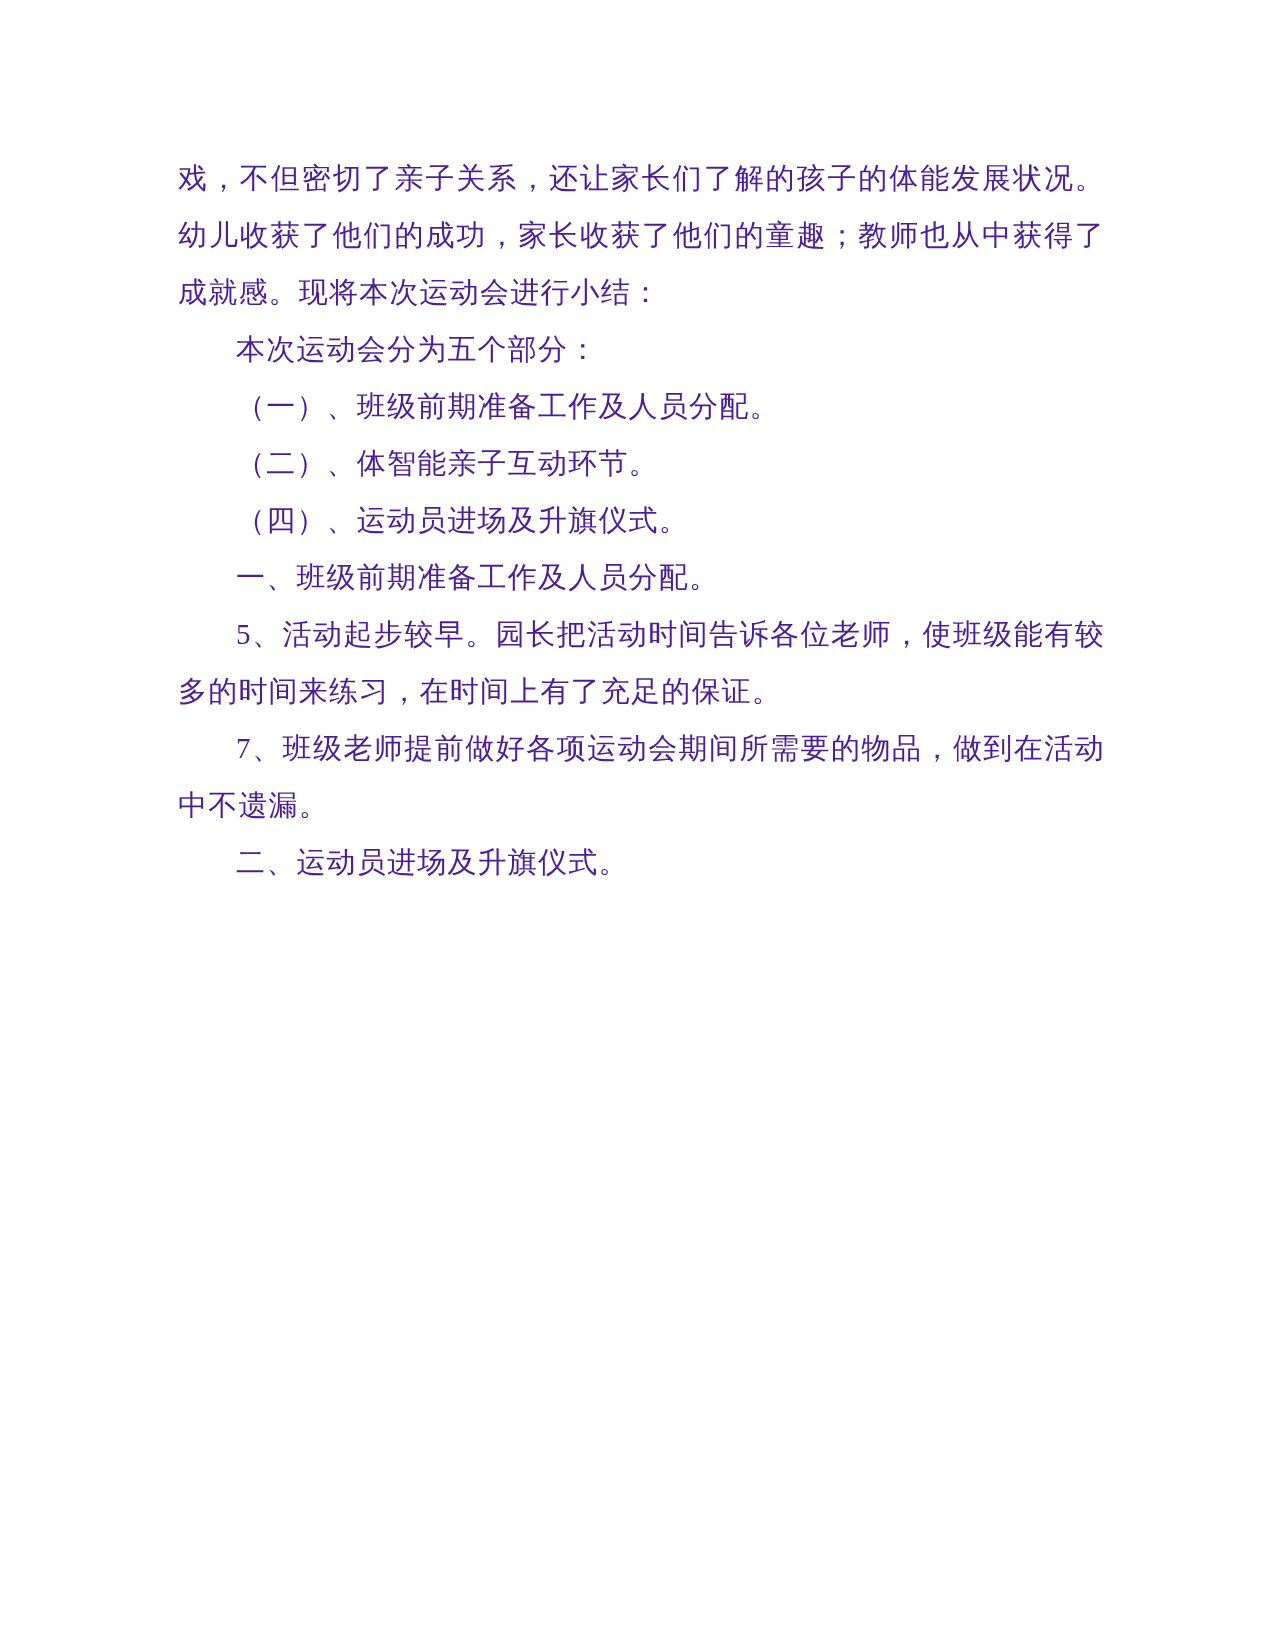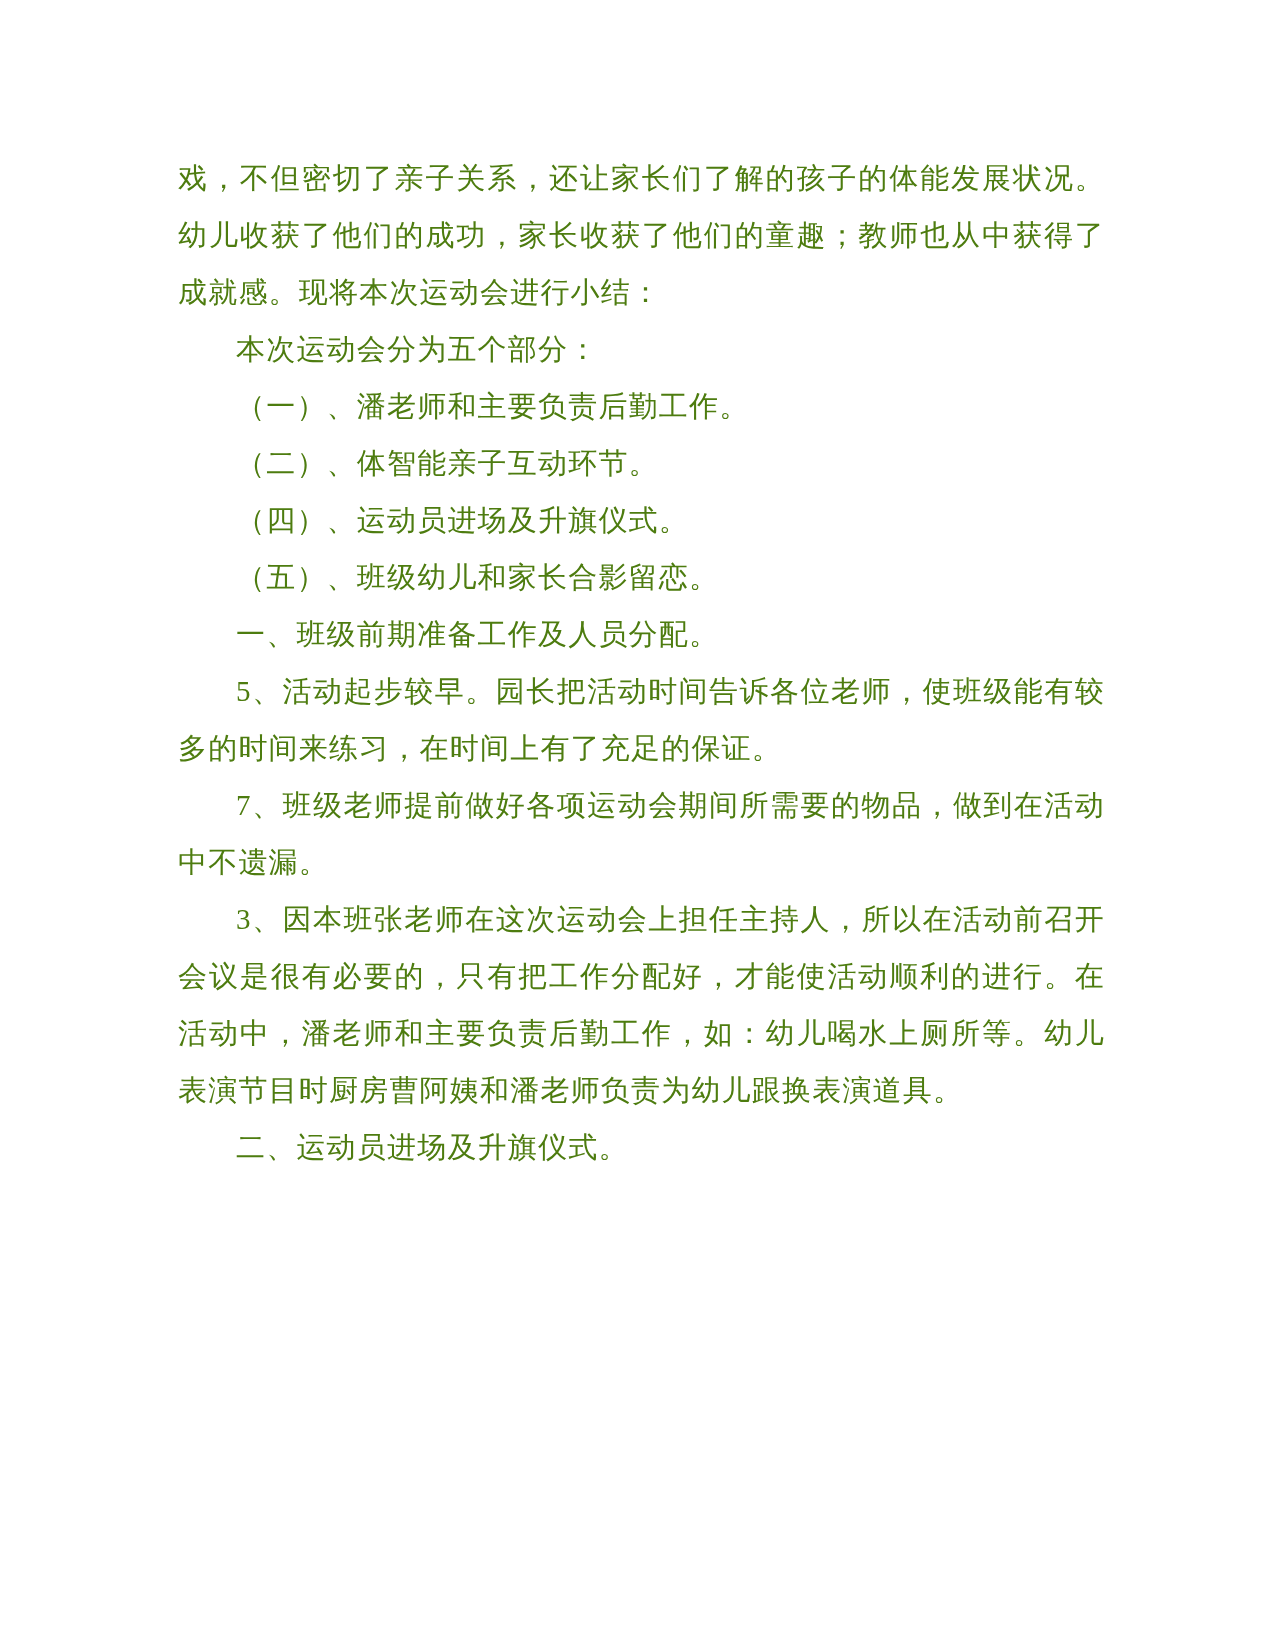--- a/index.html
+++ b/index.html
@@ -19,21 +19,21 @@
     box-sizing: border-box;
     width: 1275px;
     height: 1650px;
     padding: 150px 170px 0 178px;
     background: #ffffff;
   }
   .doc-body {
     font-size: 29px;
     line-height: 57px;
     letter-spacing: 1.2px;
-    color: #4d7c0f;
+    color: #4c1d95;
     text-align: justify;
     text-justify: inter-character;
   }
   p {
     margin: 0;
     padding: 0;
   }
   .indent {
     text-indent: 2em;
   }
@@ -41,23 +41,21 @@
     text-indent: 0;
   }
 </style>
 </head>
 <body>
 
 <div class="page">
   <div class="doc-body">
     <p class="noindent">戏，不但密切了亲子关系，还让家长们了解的孩子的体能发展状况。幼儿收获了他们的成功，家长收获了他们的童趣；教师也从中获得了成就感。现将本次运动会进行小结：</p>
     <p class="indent">本次运动会分为五个部分：</p>
-    <p class="indent">（一）、潘老师和主要负责后勤工作。</p>
+    <p class="indent">（一）、班级前期准备工作及人员分配。</p>
     <p class="indent">（二）、体智能亲子互动环节。</p>
     <p class="indent">（四）、运动员进场及升旗仪式。</p>
-    <p class="indent">（五）、班级幼儿和家长合影留恋。</p>
     <p class="indent">一、班级前期准备工作及人员分配。</p>
     <p class="indent">5、活动起步较早。园长把活动时间告诉各位老师，使班级能有较多的时间来练习，在时间上有了充足的保证。</p>
     <p class="indent">7、班级老师提前做好各项运动会期间所需要的物品，做到在活动中不遗漏。</p>
-    <p class="indent">3、因本班张老师在这次运动会上担任主持人，所以在活动前召开会议是很有必要的，只有把工作分配好，才能使活动顺利的进行。在活动中，潘老师和主要负责后勤工作，如：幼儿喝水上厕所等。幼儿表演节目时厨房曹阿姨和潘老师负责为幼儿跟换表演道具。</p>
     <p class="indent">二、运动员进场及升旗仪式。</p>
   </div>
 </div>
 
 </body></html>

